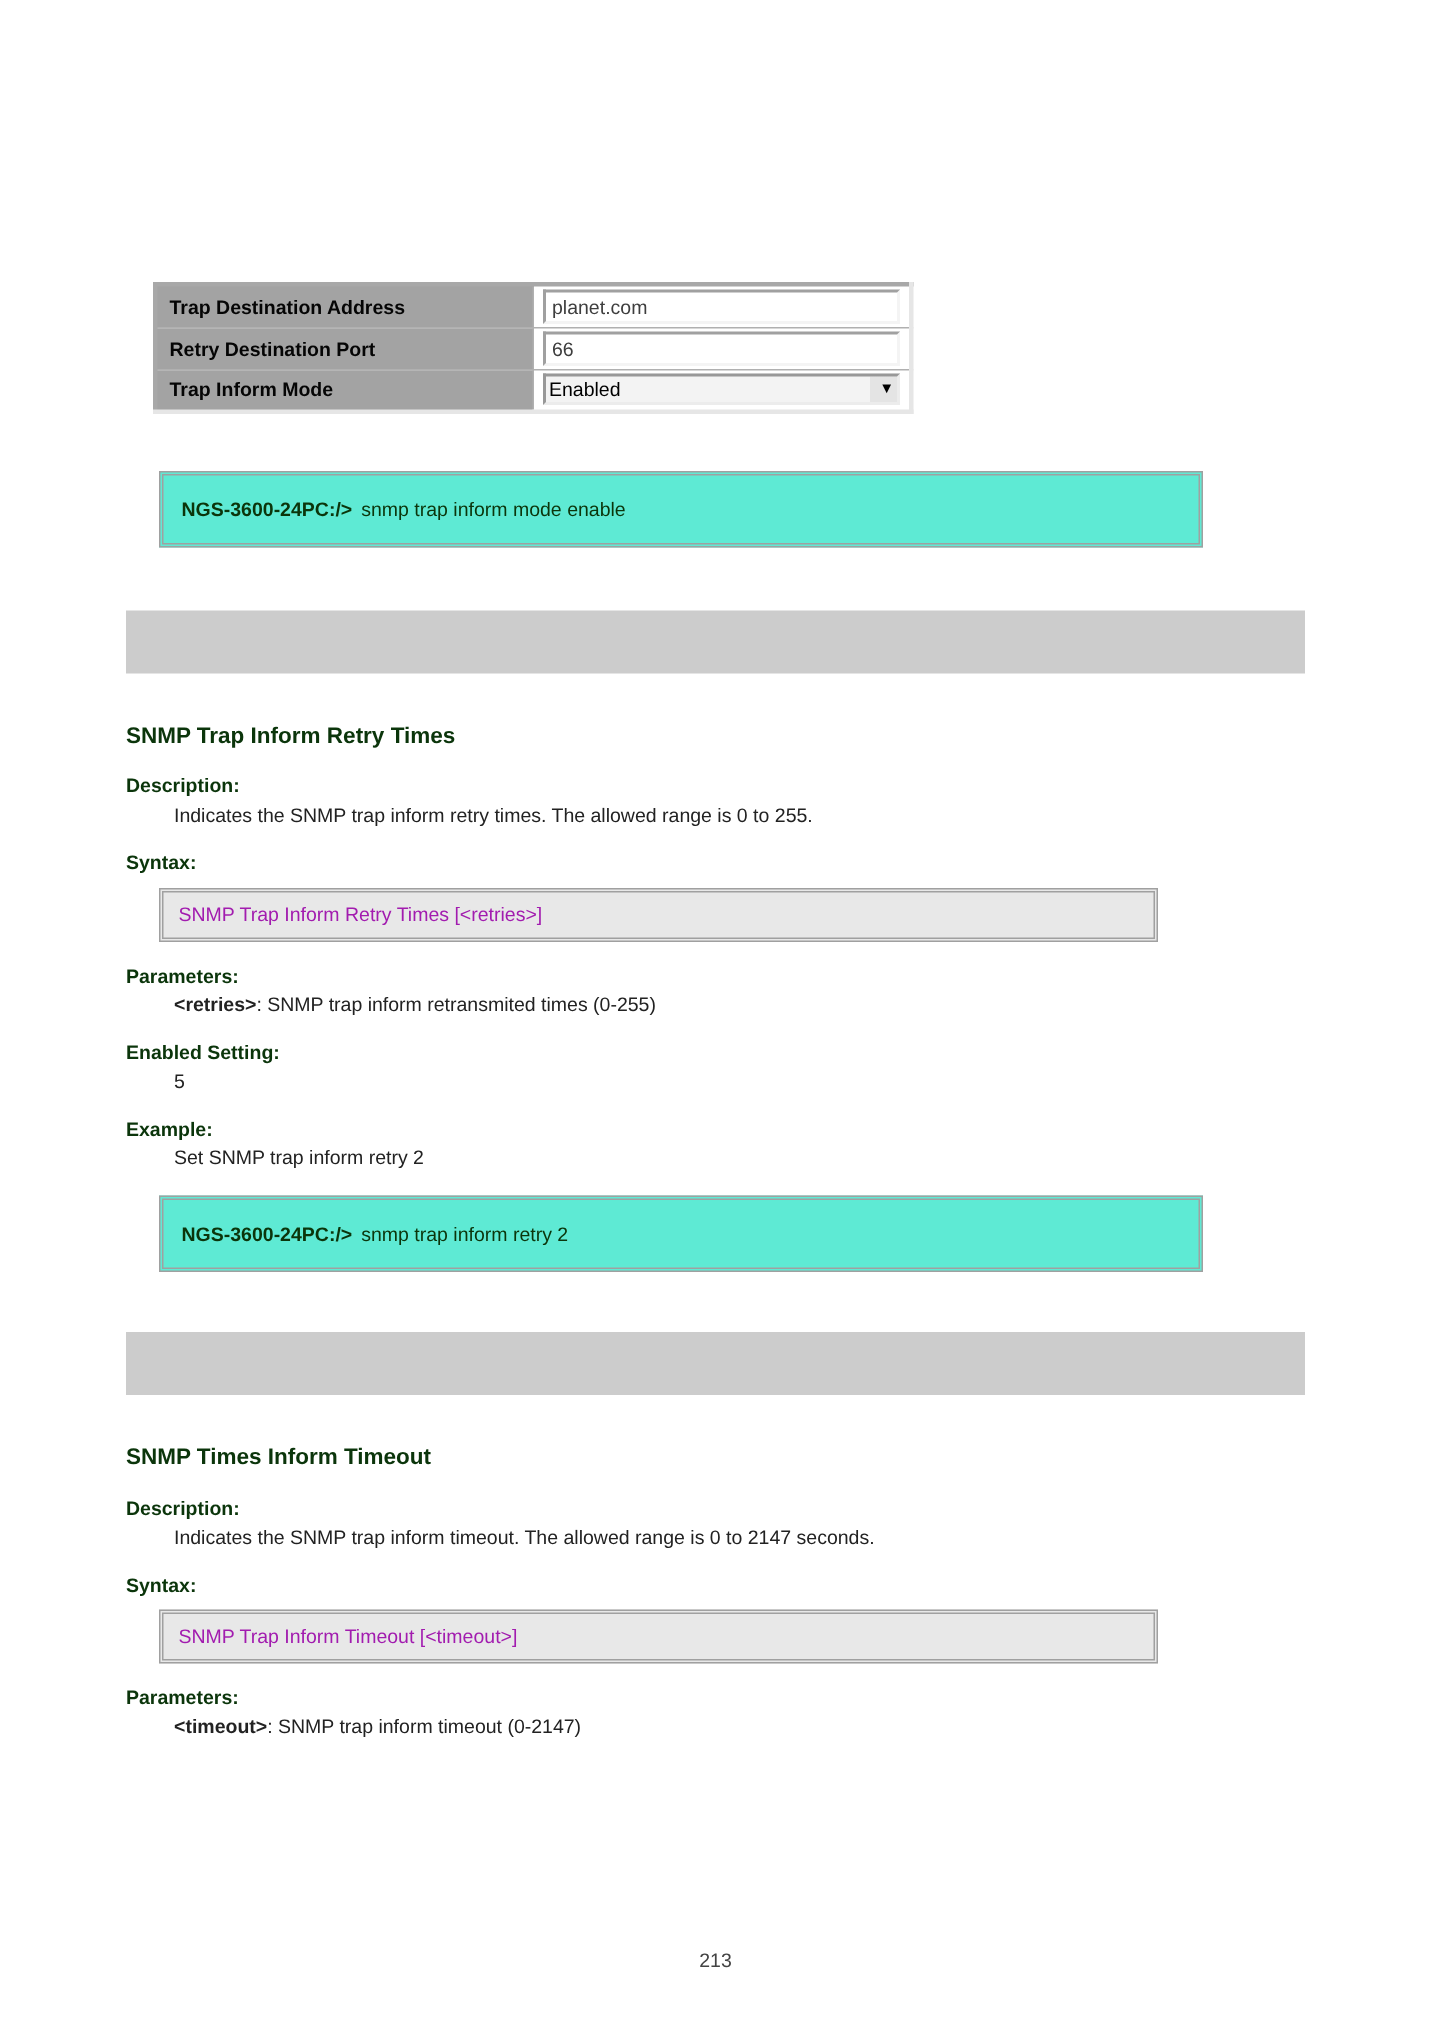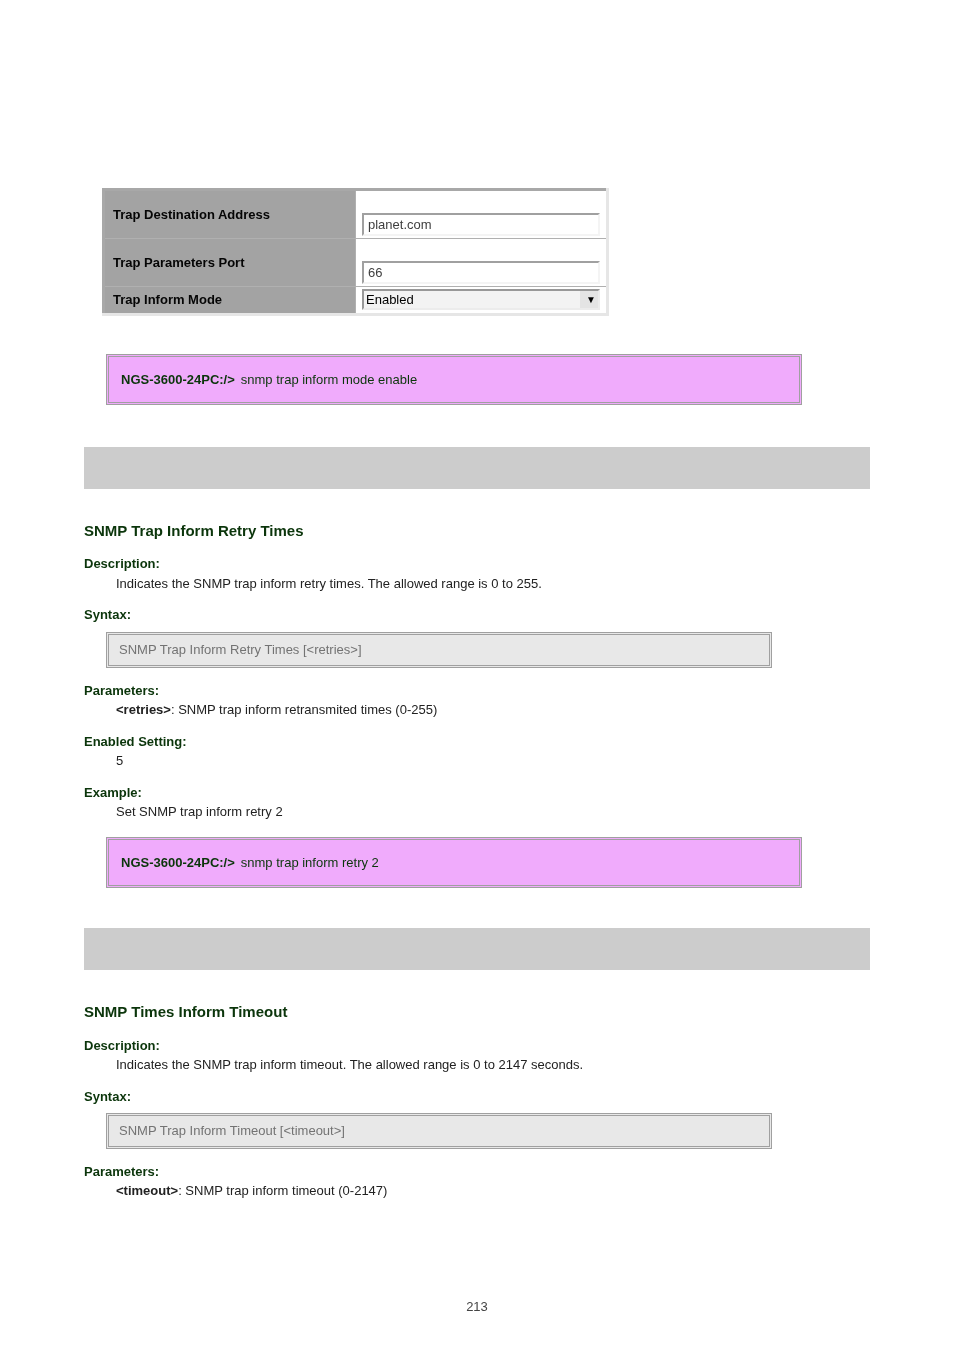--- a/index.html
+++ b/index.html
@@ -29,51 +29,51 @@
     padding:4px 8px;
     font-weight:bold;
     font-size:13px;
     color:#050505;
   }
   .cfg .v{width:238px;background:#fff;padding:2px 6px}
   .field-input{
     width:100%;box-sizing:border-box;
     border:2px inset #f4f4f4;background:#fff;
     font:13px Arial;
-    padding:2px 4px;color:#3e3e3e;border-radius:0;margin-top:20px;
+    padding:2px 4px;color:#3e3e3e;border-radius:0;
   }
   .field-select{
     width:100%;box-sizing:border-box;
     border:2px inset #ececec;background:#f3f3f3;
     font:13px Arial;padding:1px 2px;color:#000;
     
     -webkit-appearance:none;-moz-appearance:none;appearance:none;
     background-image:linear-gradient(#e4e4e4,#e4e4e4);
     background-repeat:no-repeat;
     background-position:right 0 top 0;
     background-size:18px 100%;
     position:relative;
   }
   .sel-wrap{position:relative}
   .sel-arrow{
     position:absolute;right:4px;top:50%;transform:translateY(-50%);
     pointer-events:none;font-size:10px;color:#000;
   }
 
   
-  .note{border:3px double #a0a0a0;background:#f0abfc;padding:10px 12px;margin-top:38px;margin-left:22px;margin-right:68px}
+  .note{border:3px double #a0a0a0;background:#5eead4;padding:10px 12px;margin-top:38px;margin-left:22px;margin-right:68px}
   .note.big{padding:14px 12px}
   .note-line{font-size:13px;color:#0b350b}
   .note-line .lead{font-weight:bold;color:#0b350b;padding-right:6px}
 
   
   .sec-title-bar{margin-top:42px;height:42px;background:#cccccc}
 
   
-  .linebox{border:3px double #a0a0a0;background:#e8e8e8;padding:6px 10px;margin-left:22px;margin-right:98px;font-size:13px;color:#737373}
+  .linebox{border:3px double #a0a0a0;background:#e8e8e8;padding:6px 10px;margin-left:22px;margin-right:98px;font-size:13px;color:#a21caf}
 
   
   .dl{margin:14px 0 0 0}
   .dl .dt{font-weight:bold;font-size:13px;color:#0b350b;margin-top:10px}
   .dl .dd{font-size:13px;color:#222;margin-left:32px;margin-top:2px}
   .dl .dd.wrap{max-width:660px}
 
   
   .pageno{position:absolute;bottom:34px;left:0;width:100%;text-align:center;font-size:13px;color:#444}
   .smallh{font-weight:bold;font-size:15px;color:#0b350b;margin-top:32px}
@@ -83,21 +83,21 @@
 <div class="page">
 
 <div class="cfg-wrap">
 <table class="cfg">
   <tbody>
           <tr>
     <td class="k">Trap Destination Address</td>
     <td class="v"><input class="field-input" value="planet.com" style=""></td>
   </tr>
   <tr>
-    <td class="k">Trap Parameters Port</td>
+    <td class="k">Retry Destination Port</td>
     <td class="v"><input class="field-input" value="66" style=""></td>
   </tr>
   <tr>
     <td class="k">Trap Inform Mode</td>
     <td class="v">
       <div class="sel-wrap">
         <select class="field-select">
           <option selected="">Enabled</option>
         </select>
         <span class="sel-arrow">▼</span>

